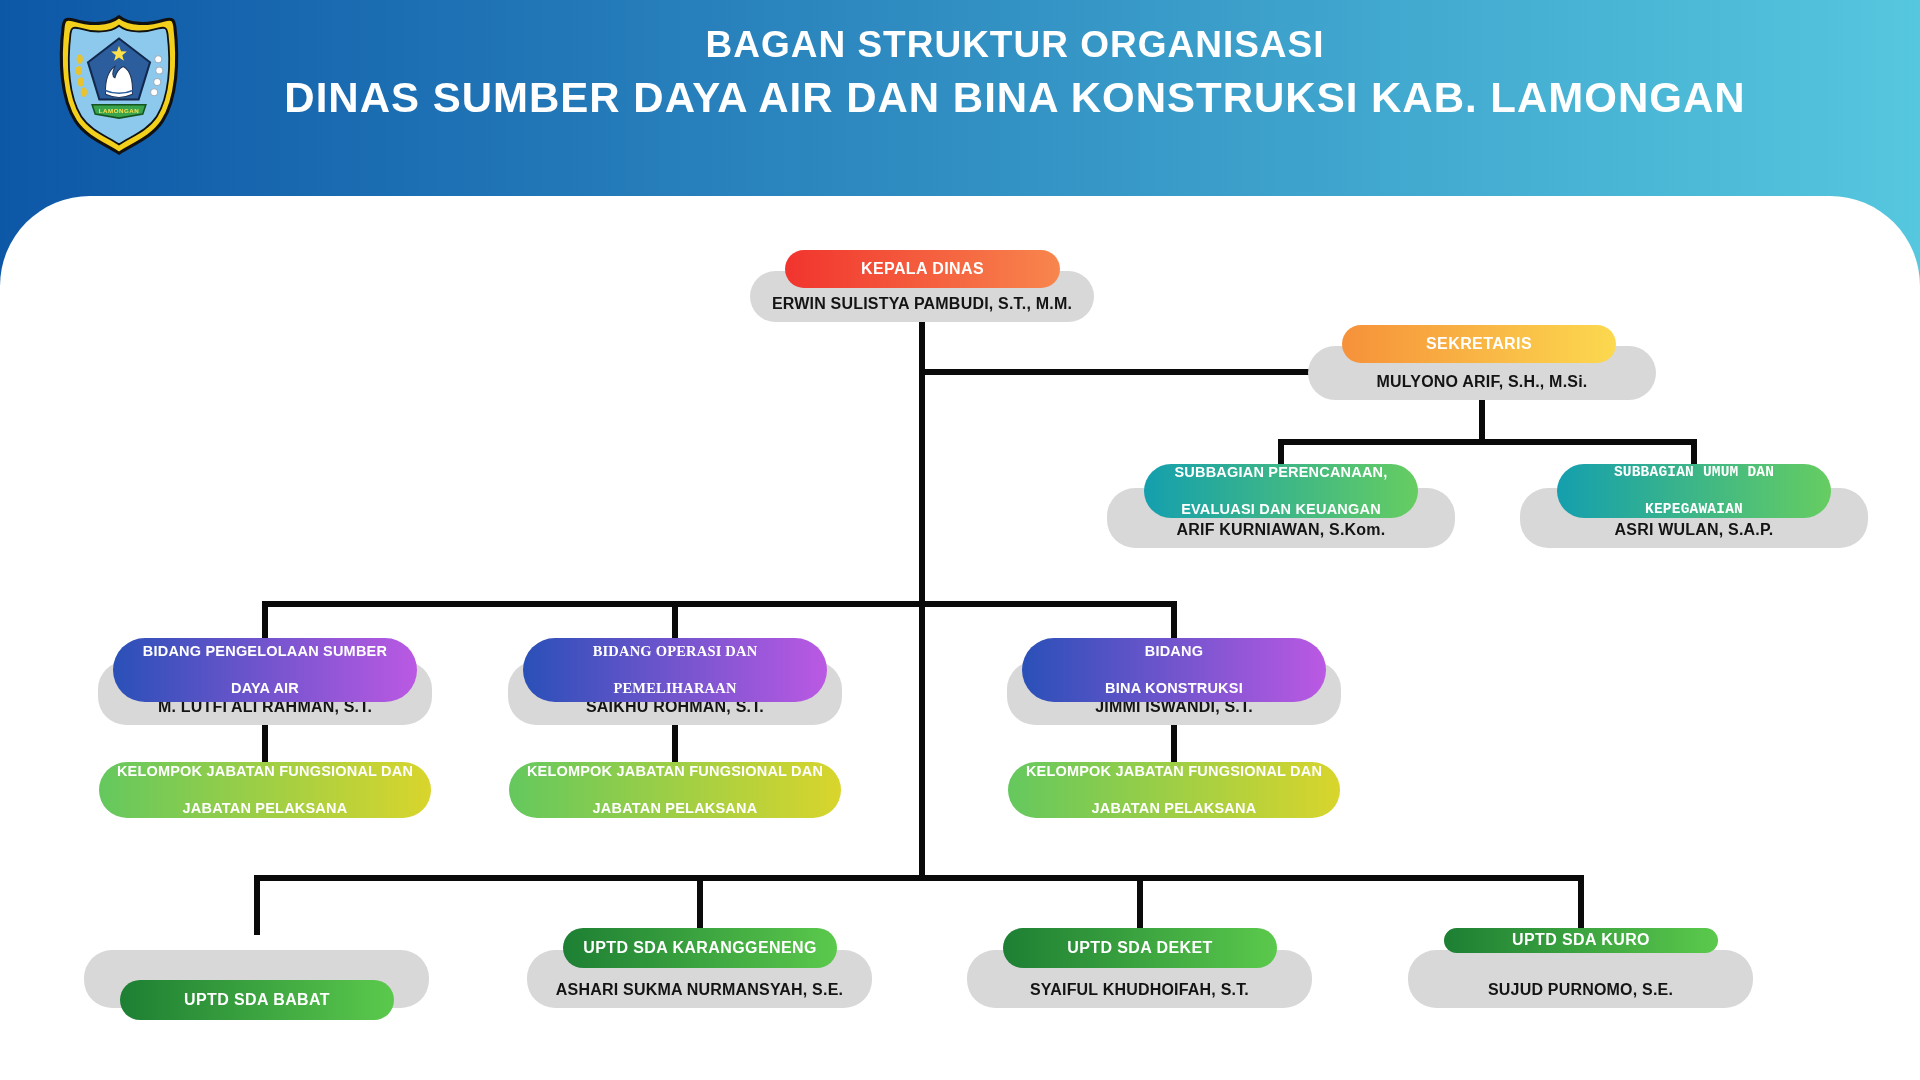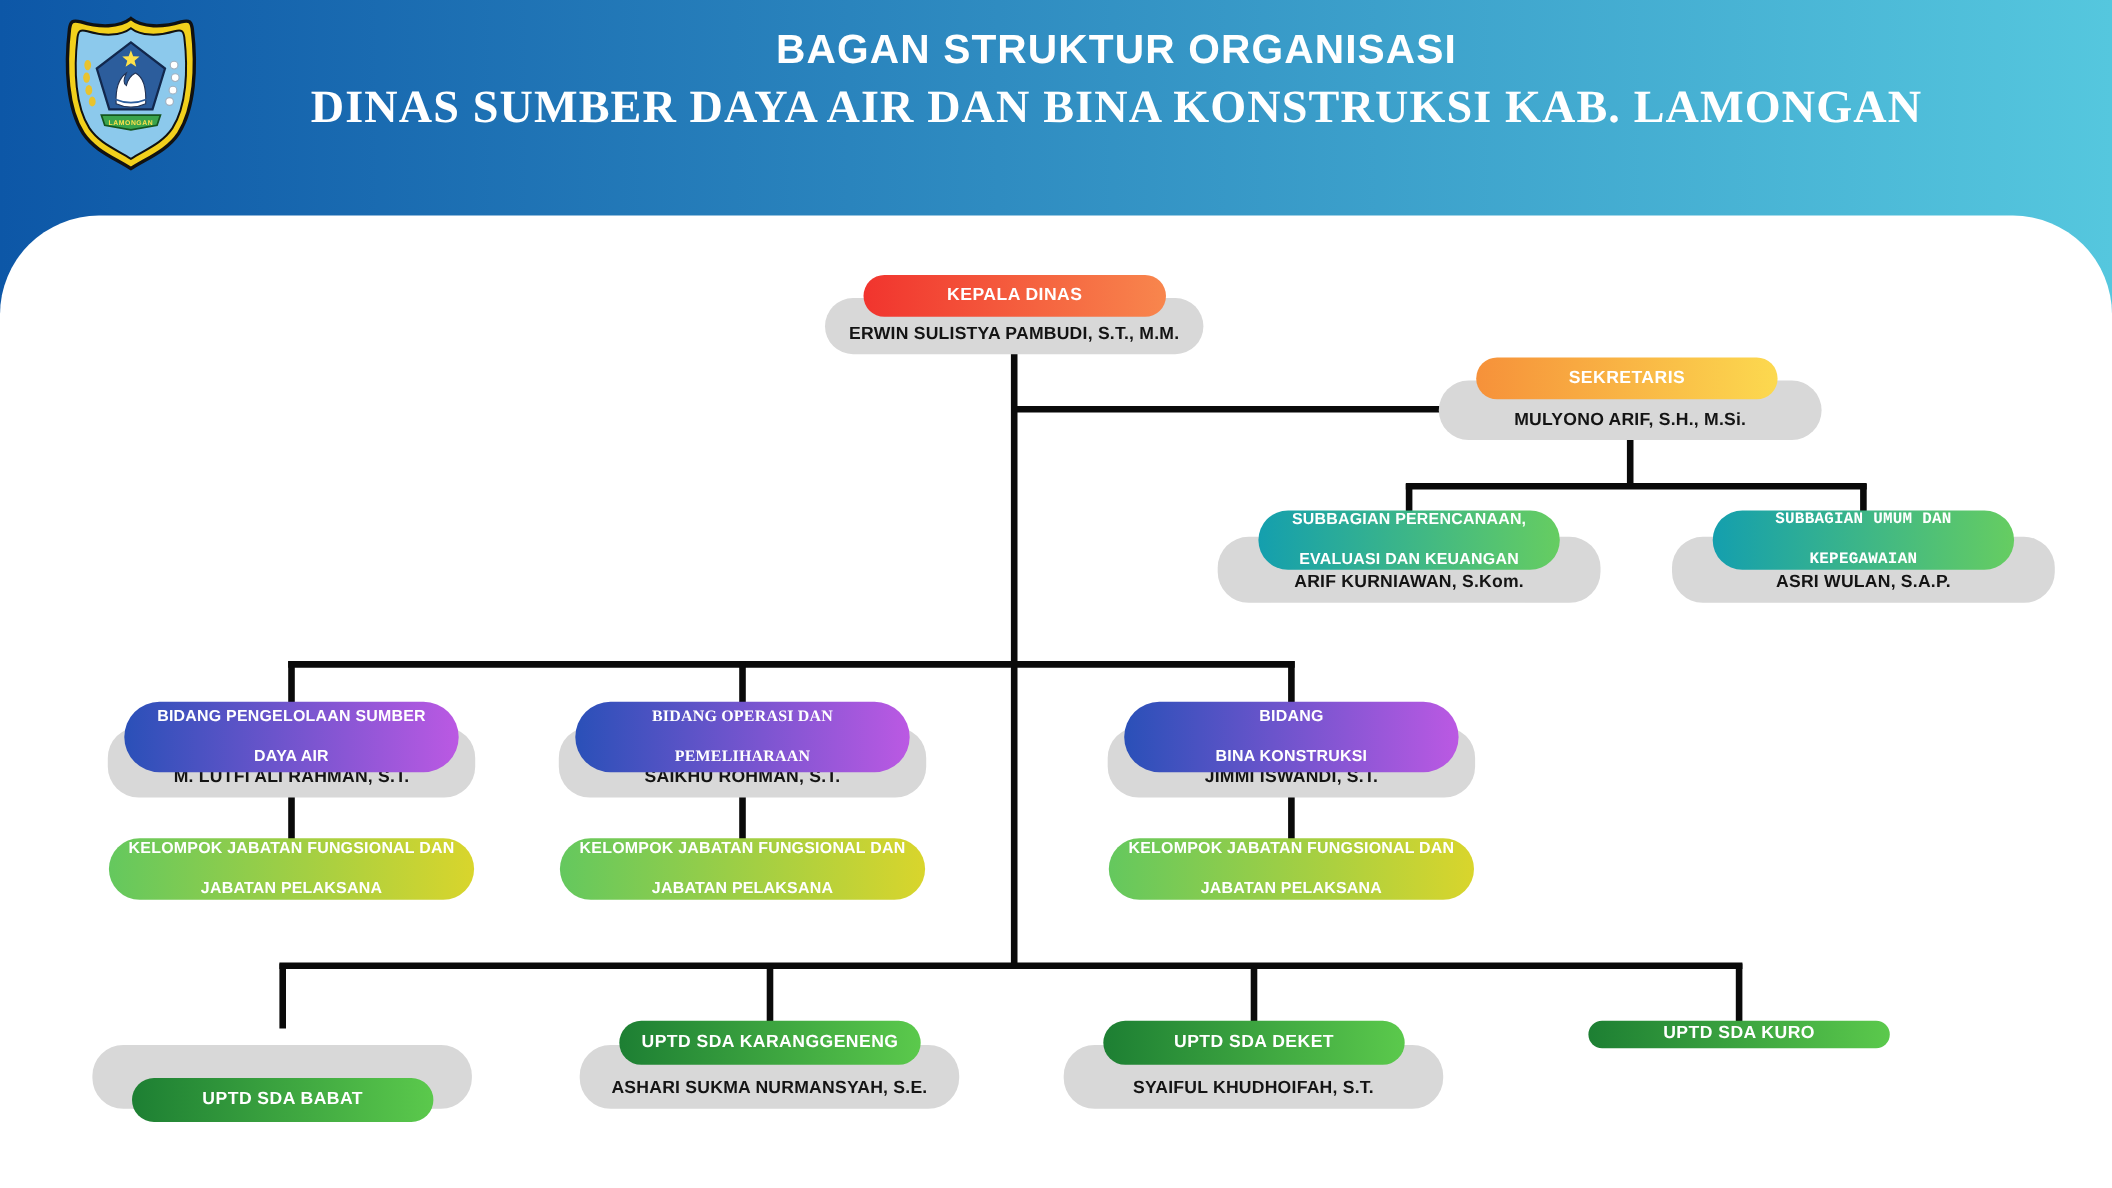--- a/index.html
+++ b/index.html
@@ -6,21 +6,21 @@
   .canvas{position:relative;width:1920px;height:1080px;overflow:hidden;
           font-family:"Liberation Sans","DejaVu Sans",sans-serif;background:#fff;}
 
   .band{position:absolute;left:0;top:0;width:1920px;height:285px;}
   .panel{position:absolute;left:0;right:0;top:196px;bottom:0;background:#ffffff;
          border-radius:90px 90px 0 0;}
 
   .title1{position:absolute;left:150px;right:40px;top:24px;text-align:center;
           color:#ffffff;font-size:37px;font-weight:700;letter-spacing:1px;}
   .title2{position:absolute;left:150px;right:40px;top:74px;text-align:center;
-          color:#ffffff;font-size:42px;font-weight:700;letter-spacing:1px;font-family:Liberation Serif, serif;}
+          color:#ffffff;font-size:42px;font-weight:700;letter-spacing:1px;}
 
   .logo{position:absolute;left:57px;top:10px;width:124px;height:148px;}
 
   svg.connectors{position:absolute;left:0;top:0;width:1920px;height:1080px;}
   .ln{stroke:#0a0a0a;stroke-width:6;fill:none;stroke-linecap:butt;}
 
   .card{position:absolute;background:#d8d8d8;border-radius:28px;
         display:flex;align-items:flex-end;justify-content:center;}
   .card .nm{color:#141414;font-weight:700;font-size:16px;white-space:nowrap;
             margin-bottom:9px;letter-spacing:.2px;}
@@ -165,17 +165,20 @@
     <span>UPTD SDA KARANGGENENG</span>
   </div>
 
   <div class="card" style="left:967px;top:950px;width:345px;height:58px">
     <span class="nm">SYAIFUL KHUDHOIFAH, S.T.</span>
   </div>
   <div class="pill one" style="left: 1003px; top: 928px; width: 274px; height: 40px; background: linear-gradient(90deg, rgb(29, 127, 51), rgb(91, 201, 76));">
     <span>UPTD SDA DEKET</span>
   </div>
 
+  <div class="card" style="left:1408px;top:950px;width:345px;height:58px">
+    <span class="nm">SUJUD PURNOMO, S.E.</span>
+  </div>
   <div class="pill one" style="left: 1444px; top: 928px; width: 274px; height: 25px; background: linear-gradient(90deg, rgb(29, 127, 51), rgb(91, 201, 76));">
     <span>UPTD SDA KURO</span>
   </div>
 
 </div>
 
 </body></html>

